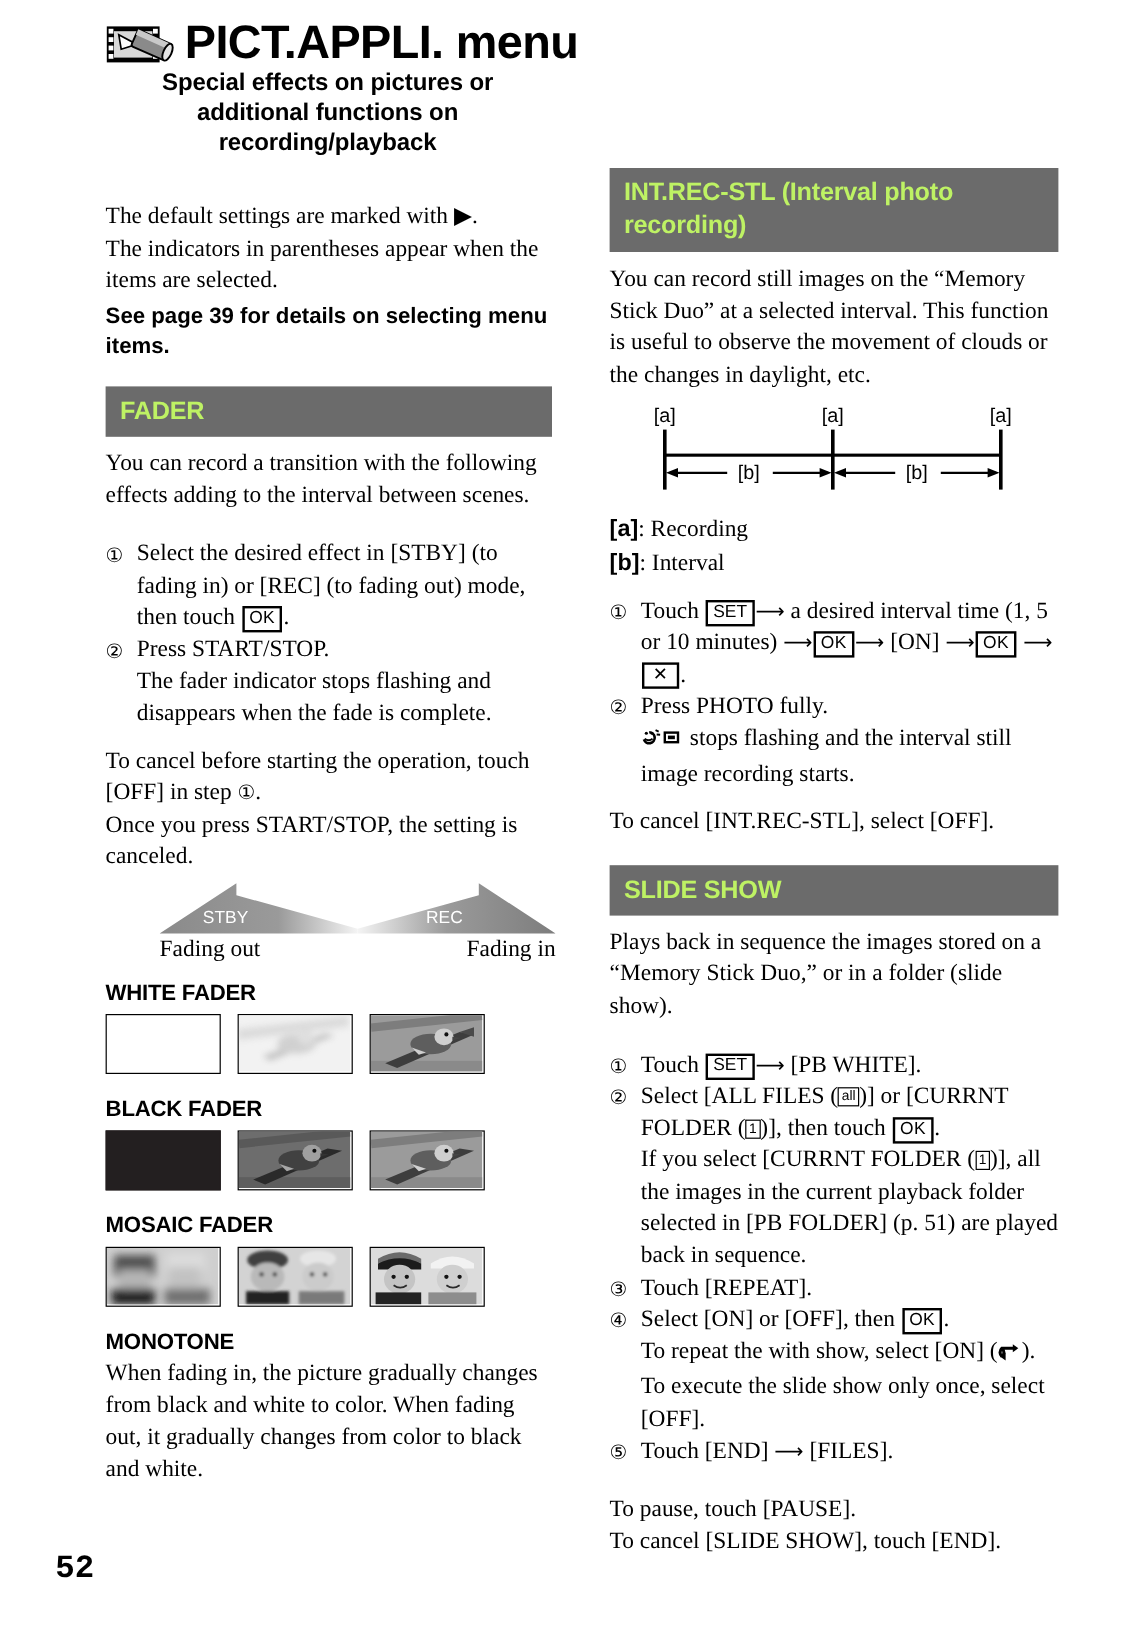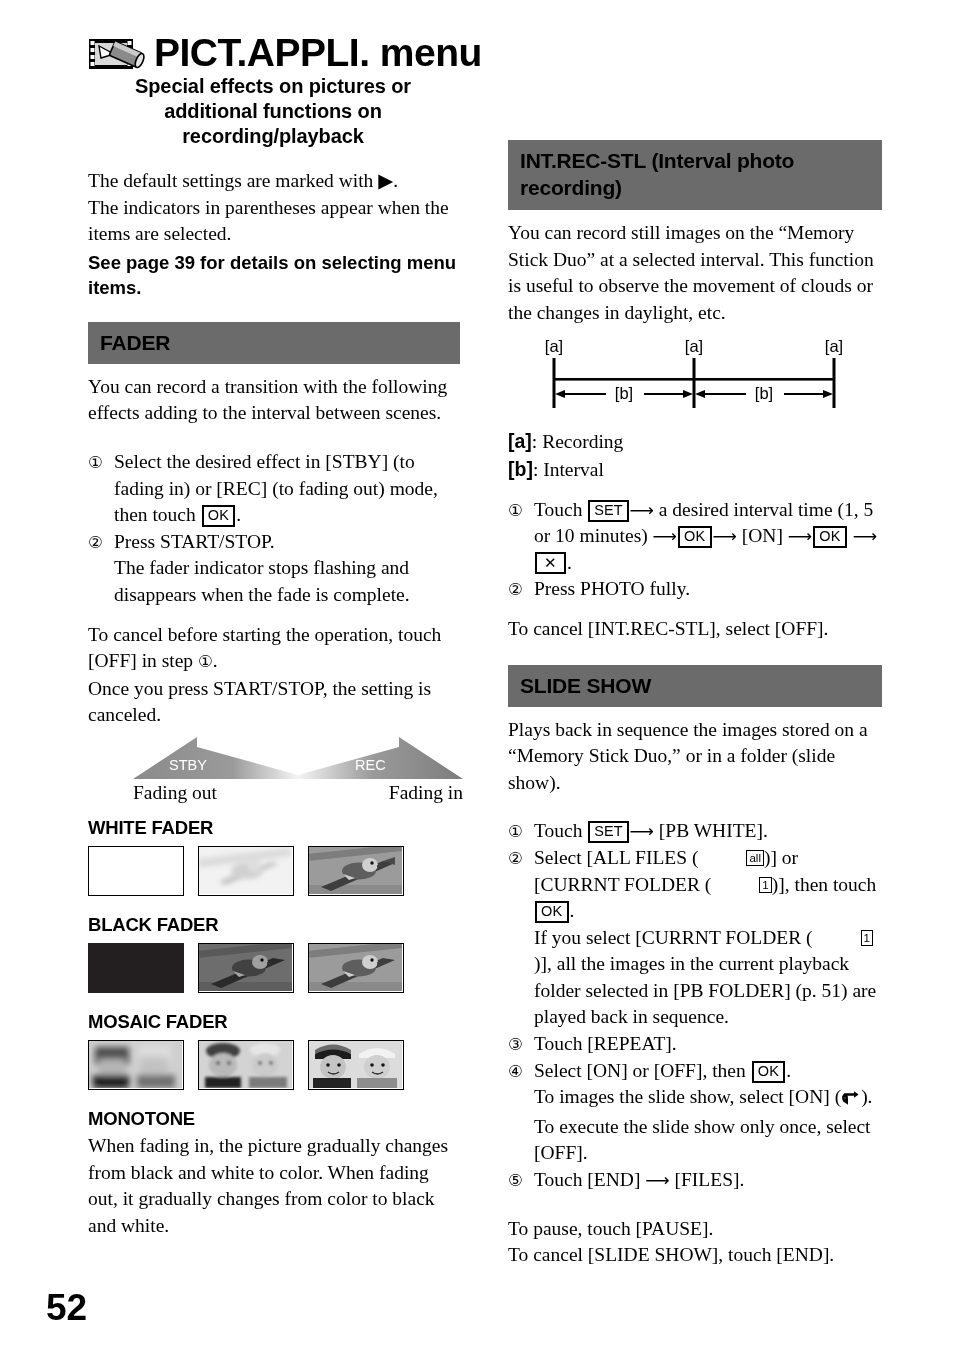--- a/index.html
+++ b/index.html
@@ -3,21 +3,21 @@
 <meta charset="utf-8">
 <style>
   html,body{margin:0;padding:0;background:#fff;}
   body{
     width:954px;height:1357px;position:relative;overflow:hidden;
     font-family:"Liberation Serif", serif;color:#000;
   }
   .page{position:absolute;inset:0;}
 
   
-  .hdr{position:absolute;left:88px;top:32px;width:560px;}
+  .hdr{position:absolute;left:88px;top:15px;width:560px;}
   .hdr-row{display:flex;align-items:center;gap:4px;}
   .film-icon{width:62px;height:40px;flex:0 0 auto;}
   .hdr-title{
     font-family:"Liberation Sans", sans-serif;
     font-weight:bold;font-size:39px;line-height:42px;
     letter-spacing:-0.5px;
   }
   .hdr-sub{
     font-family:"Liberation Sans", sans-serif;
     font-weight:bold;font-size:20px;line-height:25px;
@@ -29,21 +29,21 @@
   .col-right{position:absolute;left:508px;top:140px;width:374px;}
 
   p{margin:0;}
   .body-txt{font-size:19.5px;line-height:26.6px;}
   .sans-b{font-family:"Liberation Sans", sans-serif;font-weight:bold;}
   .gap-s{height:13px;}
   .gap-m{height:22px;}
 
   
   .sec-bar{
-    background:#6b6b6b;color:#000000;
+    background:#6b6b6b;color:#bef264;
     font-family:"Liberation Sans", sans-serif;font-weight:bold;
     font-size:21px;line-height:27px;
     padding:7px 5px 8px 12px;
     letter-spacing:-0.2px;
   }
   .sec-bar.two{padding-bottom:9px;}
 
   
   .steps{margin:0;padding:0;list-style:none;}
   .steps li{
@@ -65,21 +65,21 @@
     vertical-align:1px;letter-spacing:0.3px;
   }
   .key.set{letter-spacing:0px;}
   .key.x{padding:1px 7px 2px;font-size:15px;}
   .arr{font-family:"DejaVu Sans",sans-serif;font-size:17px;}
 
   
   .gl{
     display:inline-block;border:1.6px solid #000;
     font-family:"Liberation Sans", sans-serif;font-size:11.5px;
-    line-height:12px;padding:1px 2px;vertical-align:2px;margin-left:48px;
+    line-height:12px;padding:1px 2px;vertical-align:2px;
   }
 
   
   .fade-fig{position:relative;width:330px;height:64px;margin-top:6px;margin-left:45px;}
   .fade-labels{
     position:absolute;left:0;top:46px;width:330px;
     display:flex;justify-content:space-between;
     font-size:19.5px;line-height:24px;gap:32px;
   }
 
@@ -97,22 +97,22 @@
 
   
   .int-fig{position:relative;width:320px;height:86px;margin:10px 0 6px 24px;}
   .int-lbl{position:absolute;top:0;font-size:16.5px;
            font-family:"Liberation Sans", sans-serif;}
   .bracket{font-family:"Liberation Sans", sans-serif;font-weight:bold;}
 
   
   .pageno{
     position:absolute;left:46px;top:1290px;
-    font-family:Liberation Sans, sans-serif;font-weight:bold;
-    font-size:37px;line-height:36px;
+    font-family:Liberation Mono, monospace;font-weight:bold;
+    font-size:27px;line-height:36px;
   }
 </style>
 </head>
 <body>
 
 <div class="page">
 
   <div class="hdr">
     <div class="hdr-row">
       <span class="film-icon">
@@ -363,20 +363,37 @@
 
     <div class="gap-s"></div>
 
     <ul class="steps">
       <li>
         <span class="cnum">①</span><span>Touch </span><span class="key set">SET</span><span class="arr">⟶</span><span> a desired interval time (1, 5 or 10 minutes) </span><span class="arr">⟶</span><span class="key">OK</span><span class="arr">⟶</span><span> [ON] </span><span class="arr">⟶</span><span class="key">OK</span>
         <span class="arr">⟶</span><span class="key x">✕</span><span>.</span>
       </li>
       <li>
         <span class="cnum">②</span><span>Press PHOTO fully.</span>
+        <div class="sub" style="padding-left:0;">
+          <span style="display:inline-block;vertical-align:-3px;">
+            <svg width="36" height="17" viewBox="0 0 36 17">
+              <g fill="#000">
+                <path d="M7 3.2 a4.6 4.6 0 1 1 -4.4 6.0" stroke="#000" stroke-width="2.2" fill="none"></path>
+                <circle cx="4.6" cy="4.0" r="1.3"></circle>
+                <circle cx="9.3" cy="4.0" r="1.3"></circle>
+                <path d="M3.2 8.6 q3.4 2.6 6.6 0" stroke="#000" stroke-width="1.5" fill="none"></path>
+                <path d="M12.3 1.4 l2.6 1.2" stroke="#000" stroke-width="1.6"></path>
+                <path d="M13.2 5.1 l2.9 0.2" stroke="#000" stroke-width="1.6"></path>
+              </g>
+              <rect x="19" y="2.5" width="13" height="10" fill="#000"></rect>
+              <rect x="21" y="4.5" width="9" height="6" fill="#fff"></rect>
+              <rect x="22.6" y="6" width="5.8" height="3" fill="#000"></rect>
+            </svg>
+          </span><span> stops flashing and the interval still image recording starts.</span>
+        </div>
       </li>
     </ul>
 
     <div class="gap-s"></div>
     <p class="body-txt">To cancel [INT.REC-STL], select [OFF].</p>
 
     <div class="gap-m"></div>
 
     <div class="sec-bar">SLIDE SHOW</div>
 
@@ -394,21 +411,21 @@
         <span class="cnum">②</span><span>Select [ALL FILES (</span><span class="gl">all</span><span>)] or [CURRNT FOLDER (</span><span class="gl">1</span><span>)], then touch </span><span class="key">OK</span><span>.</span>
         <div class="sub" style="padding-left:0;"><span>If you select [CURRNT FOLDER (</span><span class="gl">1</span><span>)], all the images in the current playback folder selected in [PB FOLDER] (p. 51) are played back in sequence.</span></div>
       </li>
 
       <li>
         <span class="cnum">③</span><span>Touch [REPEAT].</span>
       </li>
 
       <li>
         <span class="cnum">④</span><span>Select [ON] or [OFF], then </span><span class="key">OK</span><span>.</span>
-        <div class="sub" style="padding-left:0;"><span>To images the slide show, select [ON] (</span><span style="display:inline-block;vertical-align:-3px;">
+        <div class="sub" style="padding-left:0;"><span>To repeat the with show, select [ON] (</span><span style="display:inline-block;vertical-align:-3px;">
             <svg width="20" height="16" viewBox="0 0 20 16">
               <path d="M4 11.5 A6.2 5.2 0 0 1 4 4.5 L14 4.5" stroke="#000" stroke-width="2.6" fill="none"></path>
               <path d="M16 11.5 A6.2 5.2 0 0 1 16 4.5" stroke="#000" stroke-width="2.6" fill="none" transform="rotate(180 10 8)"></path>
               <path d="M13 1.2 L17.6 4.5 L13 7.8 Z" fill="#000"></path>
               <path d="M7 8.2 L2.4 11.5 L7 14.8 Z" fill="#000"></path>
             </svg></span><span>).</span></div>
         <div class="sub" style="padding-left:0;">To execute the slide show only once, select [OFF].</div>
       </li>
 
       <li>

